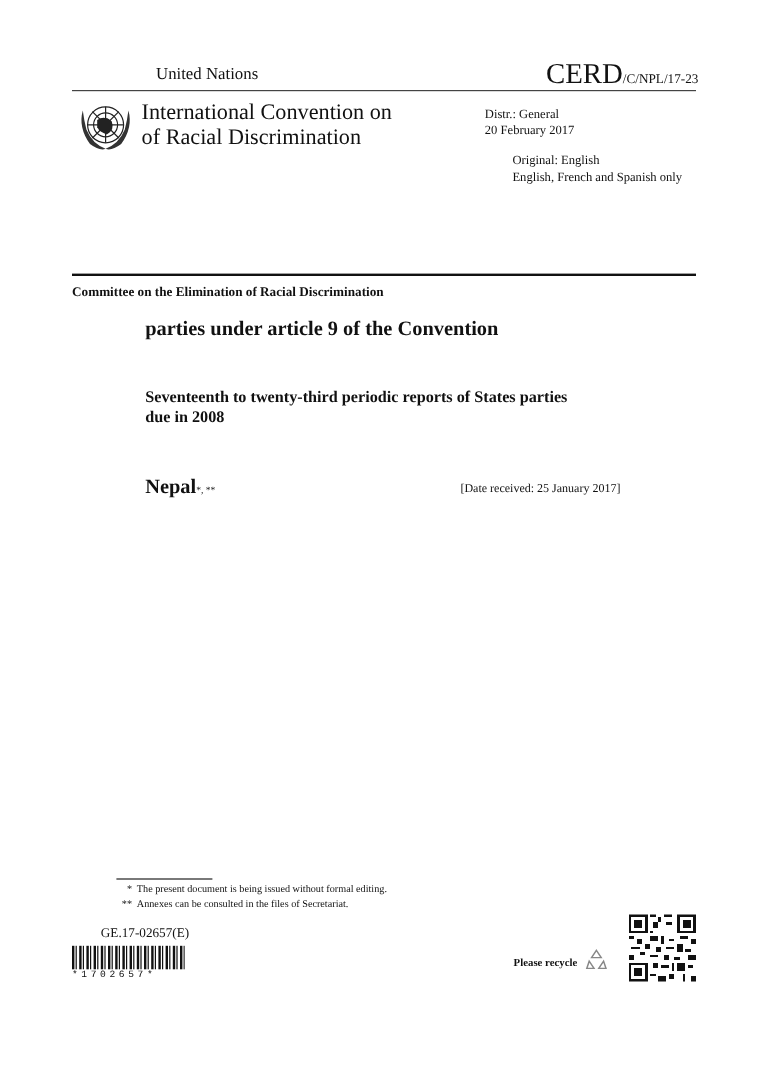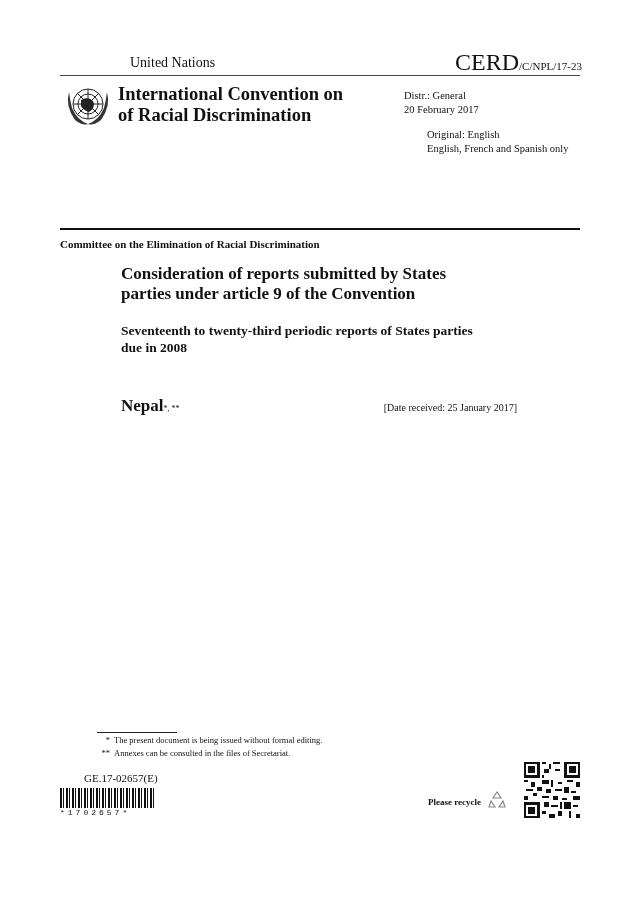--- a/index.html
+++ b/index.html
@@ -7,21 +7,21 @@
       width: 640px; height: 905px; background: #ffffff; position: relative;
       font-family: "Liberation Serif", "DejaVu Serif", serif; color: #111;
       overflow: hidden;
     }
     .abs { position: absolute; }
     .un-label { left: 130px; top: 55px; font-size: 14px; }
     .symbol { right: 58px; top: 49px; font-size: 24px; white-space: nowrap; }
     .symbol .small { font-size: 11px; margin-top: 16px; }
     .rule-top { left: 60px; top: 75px; width: 520px; height: 1px; background: #444; }
     .emblem { left: 63px; top: 82px; width: 50px; height: 46px; }
-    .title { left: 118px; top: 84px; font-size: 18.5px; font-weight: bold; line-height: 21px; }
+    .title { left: 118px; top: 84px; font-size: 18.5px; font-weight: normal; line-height: 21px; }
     .distr { left: 404px; top: 89px; font-size: 10.5px; line-height: 14px; }
     .orig { left: 427px; top: 128px; font-size: 10.5px; line-height: 14px; }
     .rule-thick { left: 60px; top: 228px; width: 520px; height: 2px; background: #111; }
     .committee { left: 60px; top: 238px; font-size: 11px; font-weight: bold; }
     .heading1 { left: 121px; top: 264px; font-size: 17px; font-weight: bold; line-height: 20px; }
     .heading2 { left: 121px; top: 322px; font-size: 13.5px; font-weight: bold; line-height: 17px; }
     .country { left: 121px; top: 368px; font-size: 17px; font-weight: bold; margin-top: 28px; }
     .country .fn { font-size: 8px; font-weight: normal; vertical-align: baseline; }
     .date-received { right: 123px; top: 402px; font-size: 10px; }
     .fn-rule { left: 97px; top: 732px; width: 80px; height: 1px; background: #222; }
@@ -67,21 +67,20 @@
 </div>
 <div class="abs orig">
   <div>Original: English</div>
   <div>English, French and Spanish only</div>
 </div>
 
 <div class="abs rule-thick"></div>
 <div class="abs committee">Committee on the Elimination of Racial Discrimination</div>
 
 <div class="abs heading1">
-  <div>Consideration of reports submitted by States</div>
   <div>parties under article 9 of the Convention</div>
 </div>
 <div class="abs heading2">
   <div>Seventeenth to twenty-third periodic reports of States parties</div>
   <div>due in 2008</div>
 </div>
 <div class="abs country"><span>Nepal</span><span class="fn">*, **</span></div>
 <div class="abs date-received">[Date received: 25 January 2017]</div>
 
 <div class="abs fn-rule"></div>

